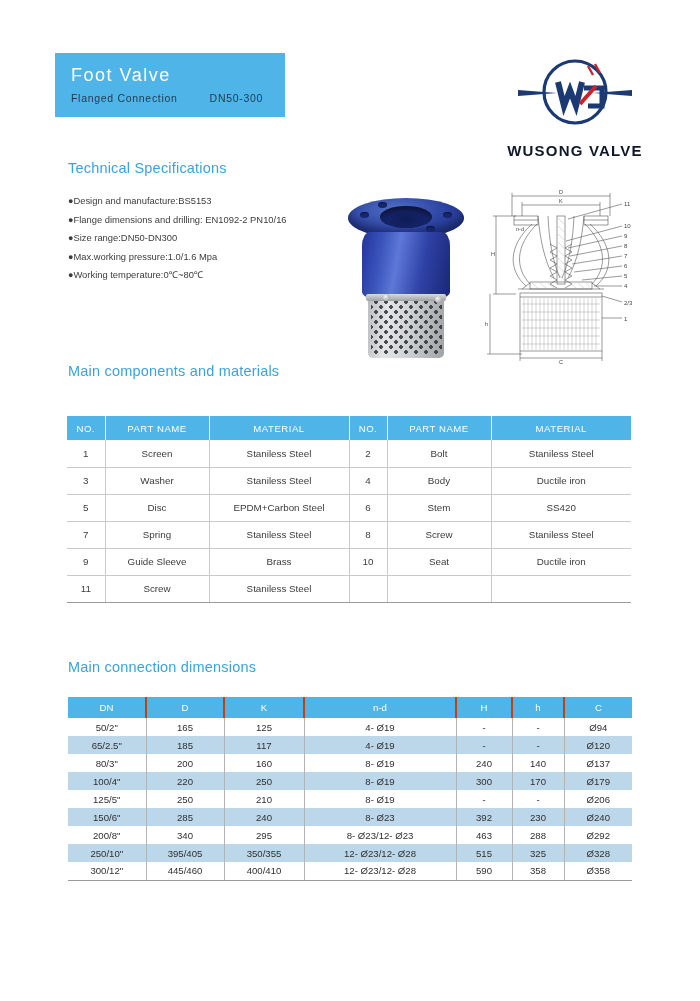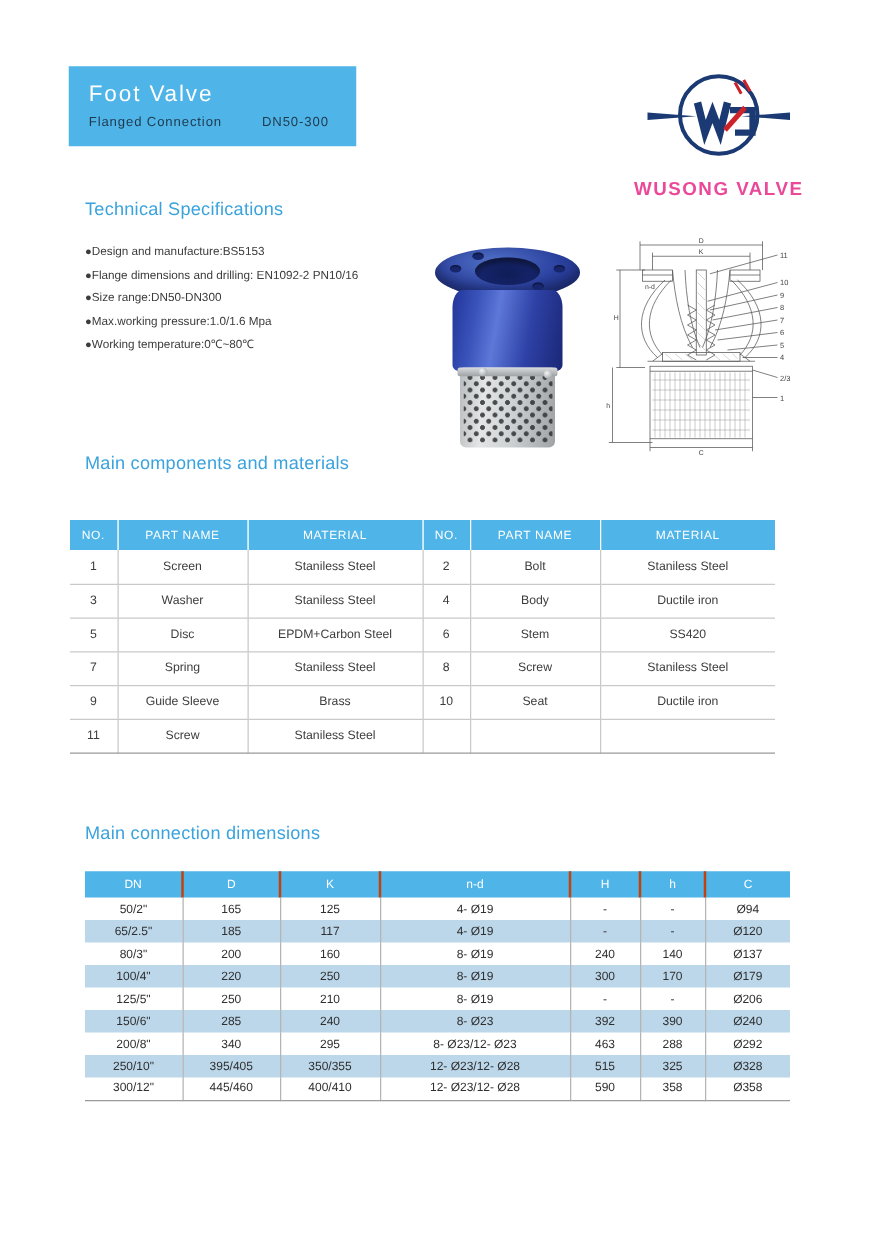--- a/index.html
+++ b/index.html
@@ -29,21 +29,21 @@
   }
 
   
   .logo-wrap {
     position: absolute; left: 500px; top: 48px;
     width: 150px; text-align: center;
   }
   .logo-mark { width: 150px; height: 88px; }
   .logo-text {
     margin-top: 2px; font-size: 15px; font-weight: bold;
-    color: #ec4899; letter-spacing: 1.2px;
+    color: #0f172a; letter-spacing: 1.2px;
   }
 
   
   .sec-head {
     position: absolute; font-size: 14.5px; color: #3aa3dd;
     font-weight: 400; letter-spacing: .2px; text-align: center;
   }
   #h-tech { left: 68px; top: 160px; }
   #h-comp { left: 68px; top: 363px; }
   #h-dims { left: 68px; top: 659px; }
@@ -107,21 +107,21 @@
     background: radial-gradient(circle at 35% 35%, #f2f3f4, #8d9194);
   }
 
   
   .drawing { position: absolute; left: 482px; top: 186px; width: 168px; height: 180px; }
 
   
   .tbl { position: absolute; border-collapse: collapse; }
 
   
-  #comp-tbl { left: 56px; top: 416px; width: 564px; }
+  #comp-tbl { left: 67px; top: 416px; width: 564px; }
   #comp-tbl th {
     background: #4fb4e8; color: #fff; font-weight: 400;
     font-size: 9.6px; letter-spacing: .5px; height: 24px;
     border-right: 1px solid #ffffff;
   }
   #comp-tbl th:last-child { border-right: none; }
   #comp-tbl td {
     font-size: 9.8px; color: #3c3c3c; text-align: center; height: 27px;
     border-bottom: 1px solid #c9c9c9; border-right: 1px solid #c9c9c9;
   }
@@ -456,21 +456,21 @@
         <td>-</td>
         <td>-</td>
         <td>Ø206</td>
       </tr>
       <tr class="alt">
         <td>150/6"</td>
         <td>285</td>
         <td>240</td>
         <td>8- Ø23</td>
         <td>392</td>
-        <td>390</td>
+        <td>230</td>
         <td>Ø240</td>
       </tr>
       <tr>
         <td>200/8"</td>
         <td>340</td>
         <td>295</td>
         <td>8- Ø23/12- Ø23</td>
         <td>463</td>
         <td>288</td>
         <td>Ø292</td>

